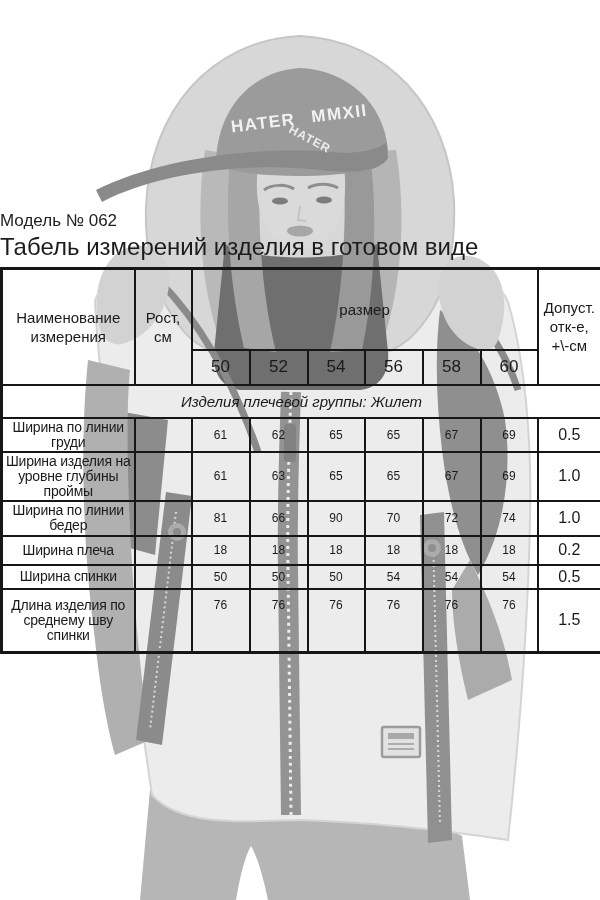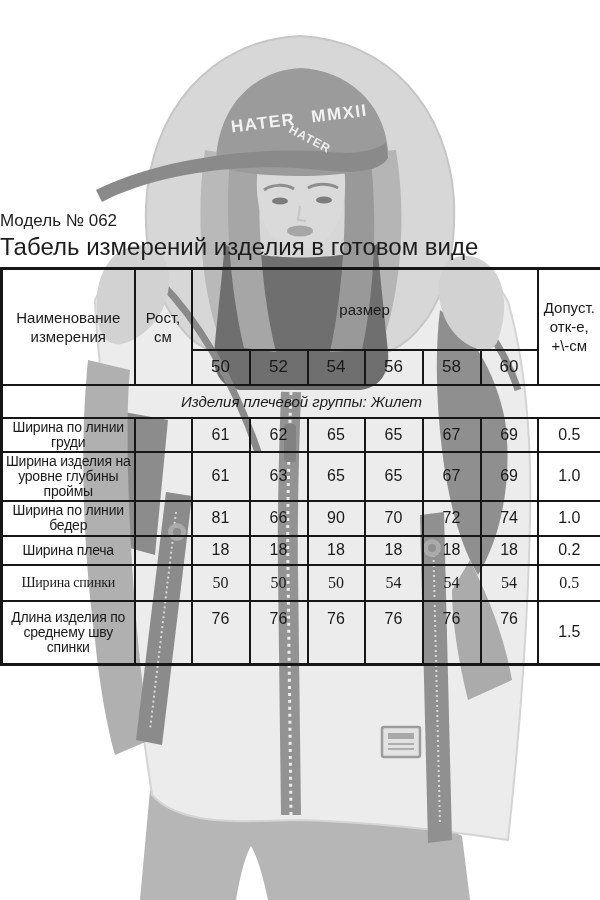--- a/index.html
+++ b/index.html
@@ -23,30 +23,30 @@
     border:2px solid #161616;
     text-align:center;vertical-align:middle;
     padding:1px 2px;font-weight:normal;
     overflow:hidden;
   }
   table.meas{border:3px solid #161616;}
   .hdr{font-size:15px;line-height:19px;}
   .size-num{font-size:17px;}
   .section-cell{font-size:15px;}
   .row-name{font-size:14px;line-height:15px;letter-spacing:-0.2px;margin-top:13px;}
-  .val{font-size:16px;margin-left:12px;}
+  .val{font-size:12px;margin-left:12px;}
   .tol{font-size:16px;}
   tr.r-header{height:81px;}
   tr.r-sizes{height:35px;}
   tr.r-section{height:33px;font-style:italic;}
   tr.r1{height:33px;}
   tr.r2{height:49px;}
   tr.r3{height:35px;}
   tr.r4{height:29px;}
-  tr.r5{height:36px;font-family:Liberation Serif, serif;}
+  tr.r5{height:24px;}
   tr.r6{height:64px;}
   .capword{word-spacing:10px;}
 </style>
 </head>
 <body>
 
 <div class="page">
 
   <svg class="photo" width="600" height="900" viewBox="0 0 600 900">
 

